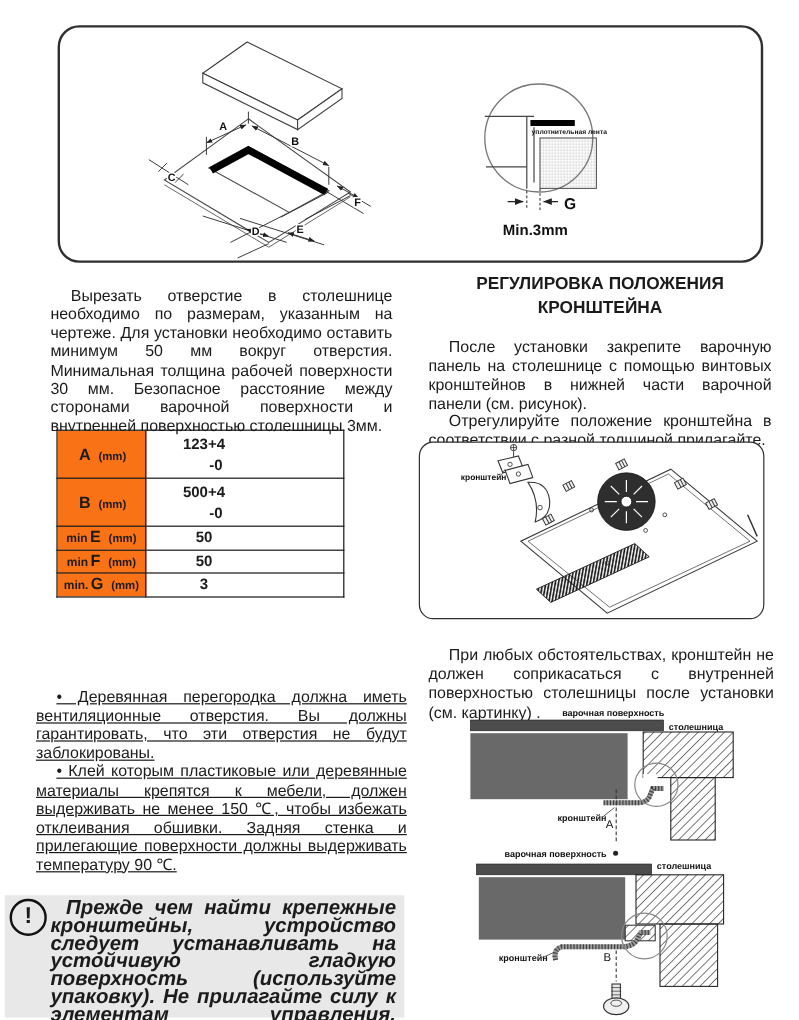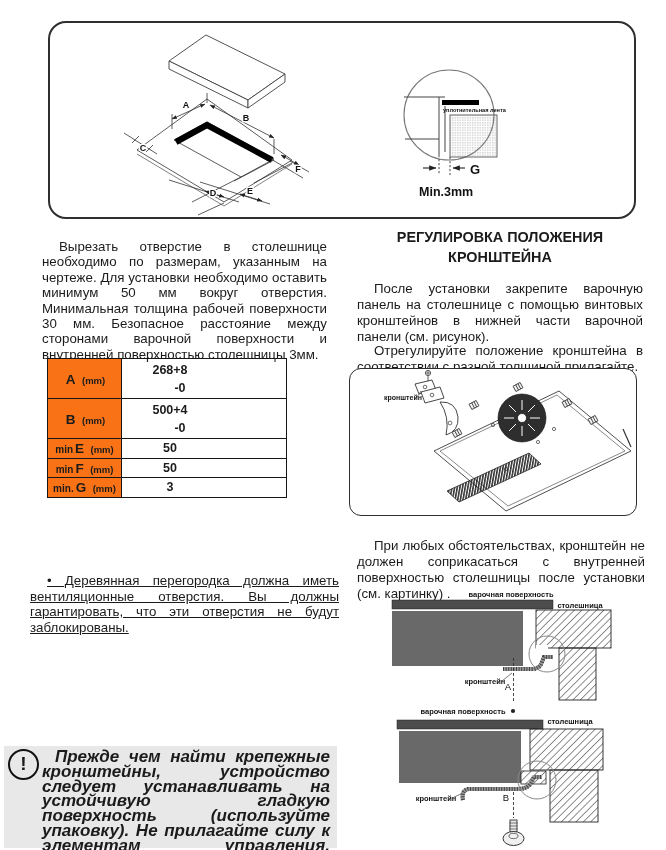--- a/index.html
+++ b/index.html
@@ -121,21 +121,21 @@
 
   <div class="abs" style="left:30px;top:227px;width:309px;">
     <p class="doc-p">Вырезать отверстие в столешнице необходимо по размерам, указанным на чертеже. Для установки необходимо оставить минимум 50 мм вокруг отверстия. Минимальная толщина рабочей поверхности 30 мм. Безопасное расстояние между сторонами варочной поверхности и внутренней поверхностью столешницы 3мм.</p>
   </div>
 
   <table class="spec">
     <tbody>
       <tr class="tall">
         <td class="lbl"><span class="pfx"></span><span class="ltr">A</span> <span class="unit">(mm)</span></td>
         <td class="val">
-            <div>268+8</div>
+            <div>123+4</div>
             <div class="val2">-0</div>
           </td>
       </tr>
       <tr class="tall">
         <td class="lbl"><span class="pfx"></span><span class="ltr">B</span> <span class="unit">(mm)</span></td>
         <td class="val">
             <div>500+4</div>
             <div class="val2">-0</div>
           </td>
       </tr>
@@ -155,20 +155,21 @@
         <td class="lbl"><span class="pfx">min.</span><span class="ltr">G</span> <span class="unit">(mm)</span></td>
         <td class="val">
             <div>3</div>
           </td>
       </tr>
     </tbody>
   </table>
 
   <div class="abs bullets" style="left:30px;top:573px;width:309px;">
     <p class="doc-p">• Деревянная перегородка должна иметь вентиляционные отверстия. Вы должны гарантировать, что эти отверстия не будут заблокированы.</p>
+    <p class="doc-p">• Клей которым пластиковые или деревянные материалы крепятся к мебели, должен выдерживать не менее 150 ℃, чтобы избежать отклеивания обшивки. Задняя стенка и прилегающие поверхности должны выдерживать температуру 90 ℃.</p>
   </div>
 
   <div class="warnbox">
     <div class="warn-icon">!</div>
     <div class="warn-text">Прежде чем найти крепежные кронштейны, устройство следует устанавливать на устойчивую гладкую поверхность (используйте упаковку). Не прилагайте силу к элементам управления, выступающим из варочной панели.</div>
   </div>
 
   <div class="abs right" style="left:345px;top:269px;width:310px;">
     <p class="doc-p">После установки закрепите варочную панель на столешнице с помощью винтовых кронштейнов в нижней части варочной панели (см. рисунок).</p>
   </div>

